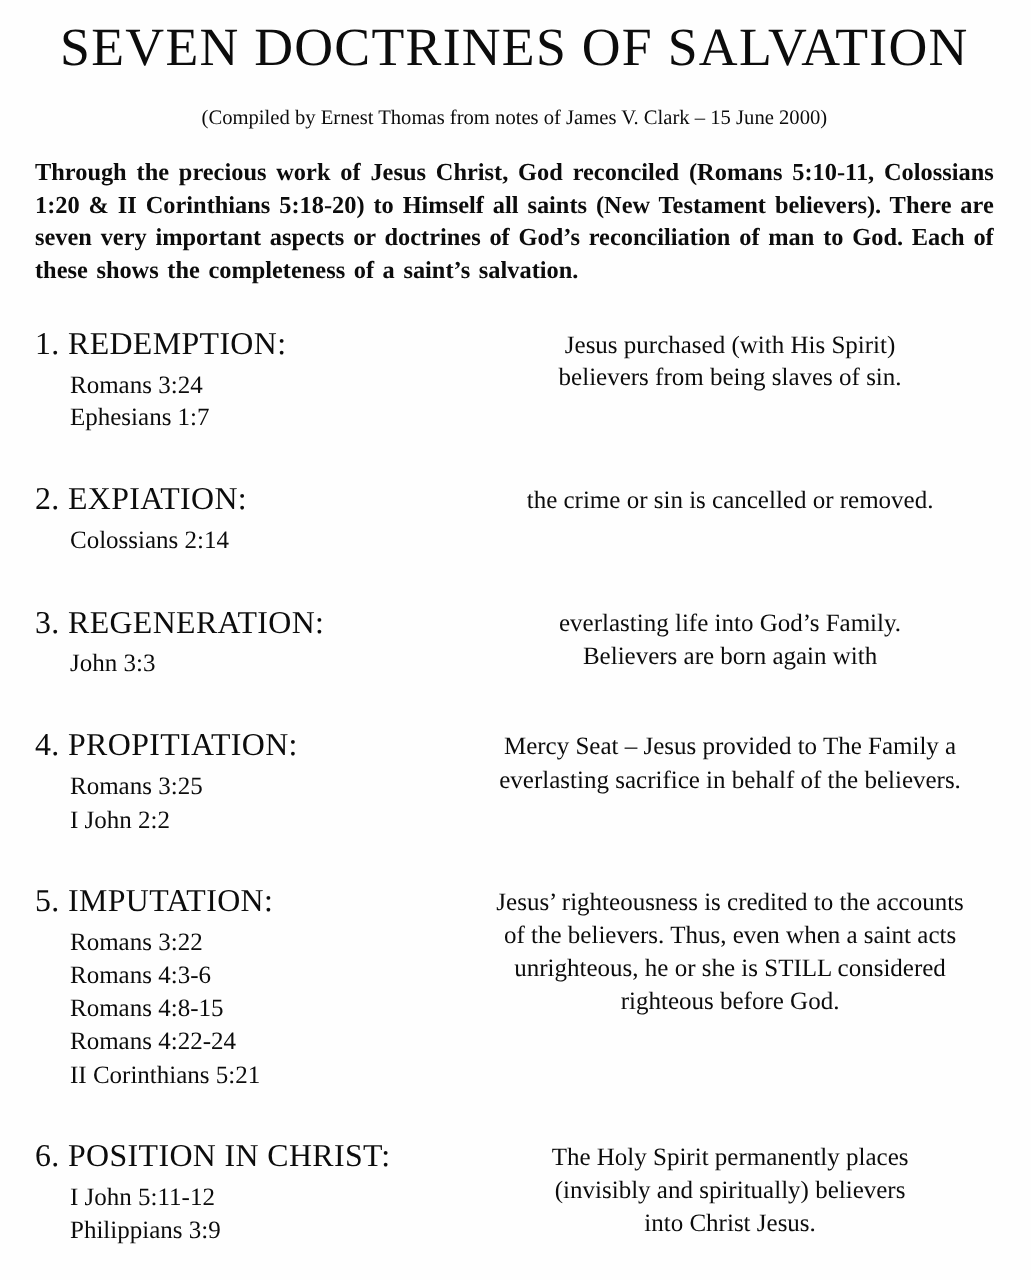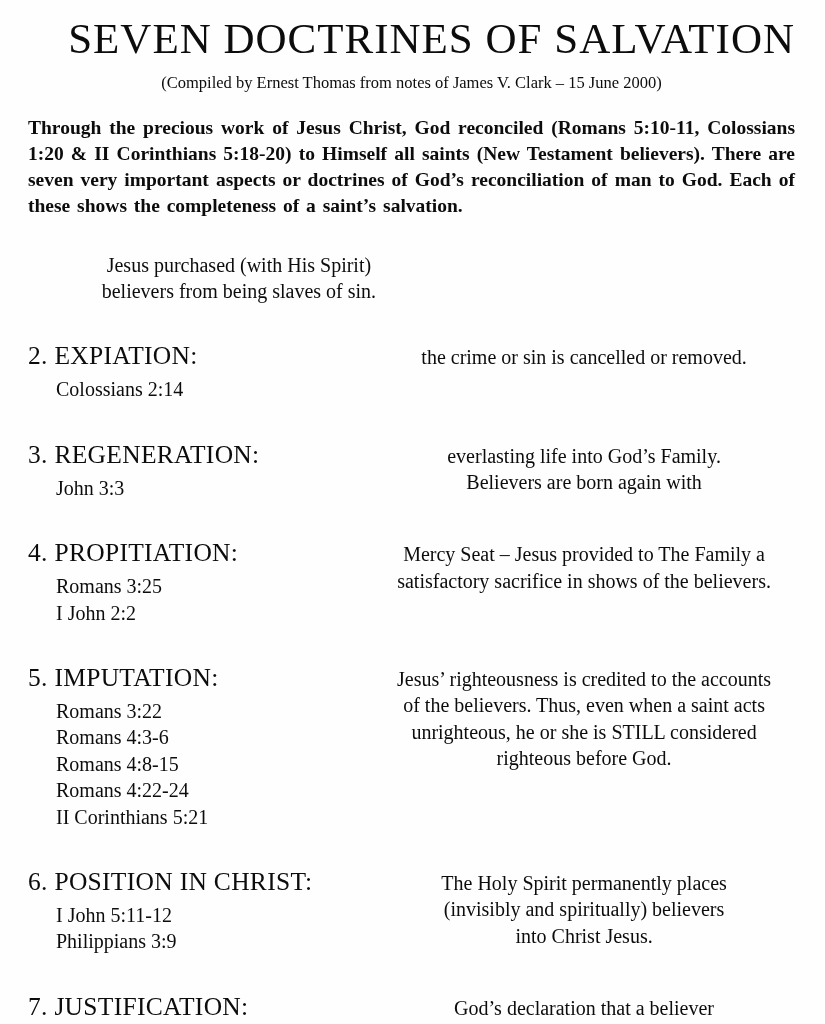--- a/index.html
+++ b/index.html
@@ -9,30 +9,30 @@
     font-family: "Liberation Serif", "DejaVu Serif", serif;
     color: #0c0c0c;
   }
   .page {
     width: 825px;
     min-height: 1024px;
     padding: 14px 30px 20px 28px;
     background: #fefefe;
   }
   .doc-title {
-    text-align: right;
+    text-align: center;
     font-size: 43px;
     font-weight: 500;
     letter-spacing: 1px;
     white-space: nowrap;
   }
   .doc-subtitle {
     text-align: center;
     font-size: 16.5px;
-    margin-top: 10px;
+    margin-top: 21px;
   }
   .intro {
     margin-top: 22px;
     font-size: 19.5px;
     line-height: 1.33;
     text-align: justify;
     word-spacing: 2px;
     font-weight: bold;
   }
   .doctrine-list {
@@ -75,20 +75,27 @@
 <div class="page">
 
   <h1 class="doc-title">SEVEN DOCTRINES OF SALVATION</h1>
 
   <div class="doc-subtitle">(Compiled by Ernest Thomas from notes of James V. Clark – 15 June 2000)</div>
 
   <p class="intro">Through the precious work of Jesus Christ, God reconciled (Romans 5:10-11, Colossians 1:20 &amp; II Corinthians 5:18-20) to Himself all saints (New Testament believers).  There are seven very important aspects or doctrines of God’s reconciliation of man to God.  Each of these shows the completeness of a saint’s salvation.</p>
 
   <div class="doctrine-list" id="doctrine-list">
   <div class="doctrine-row">
+    <div class="doctrine-left">
+      <div class="doctrine-heading">1. REDEMPTION:</div>
+      <div class="doctrine-refs">
+            <div class="doctrine-ref">Romans 3:24</div>
+            <div class="doctrine-ref">Ephesians 1:7</div>
+          </div>
+    </div>
     <div class="doctrine-right">
           <div class="description-line">Jesus purchased (with His Spirit)</div>
           <div class="description-line">believers from being slaves of sin.</div>
         </div>
   </div>
 
   <div class="doctrine-row">
     <div class="doctrine-left">
       <div class="doctrine-heading">2. EXPIATION:</div>
       <div class="doctrine-refs">
@@ -116,21 +123,21 @@
   <div class="doctrine-row">
     <div class="doctrine-left">
       <div class="doctrine-heading">4. PROPITIATION:</div>
       <div class="doctrine-refs">
             <div class="doctrine-ref">Romans 3:25</div>
             <div class="doctrine-ref">I John 2:2</div>
           </div>
     </div>
     <div class="doctrine-right">
           <div class="description-line">Mercy Seat – Jesus provided to The Family a</div>
-          <div class="description-line">satisfactory sacrifice in shows of the believers.</div>
+          <div class="description-line">everlasting sacrifice in behalf of the believers.</div>
         </div>
   </div>
 
   <div class="doctrine-row">
     <div class="doctrine-left">
       <div class="doctrine-heading">5. IMPUTATION:</div>
       <div class="doctrine-refs">
             <div class="doctrine-ref">Romans 3:22</div>
             <div class="doctrine-ref">Romans 4:3-6</div>
             <div class="doctrine-ref">Romans 4:8-15</div>

